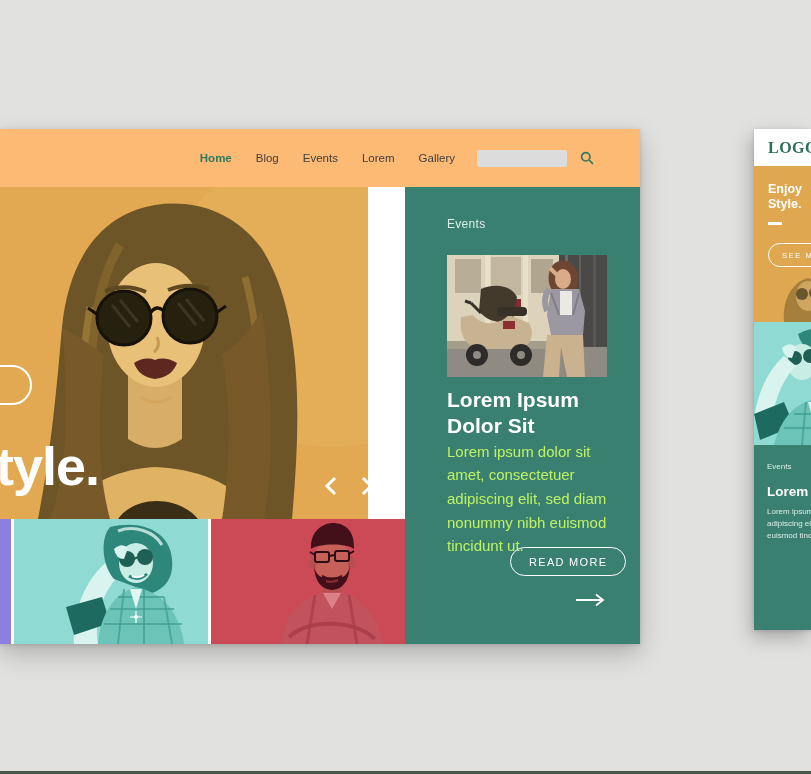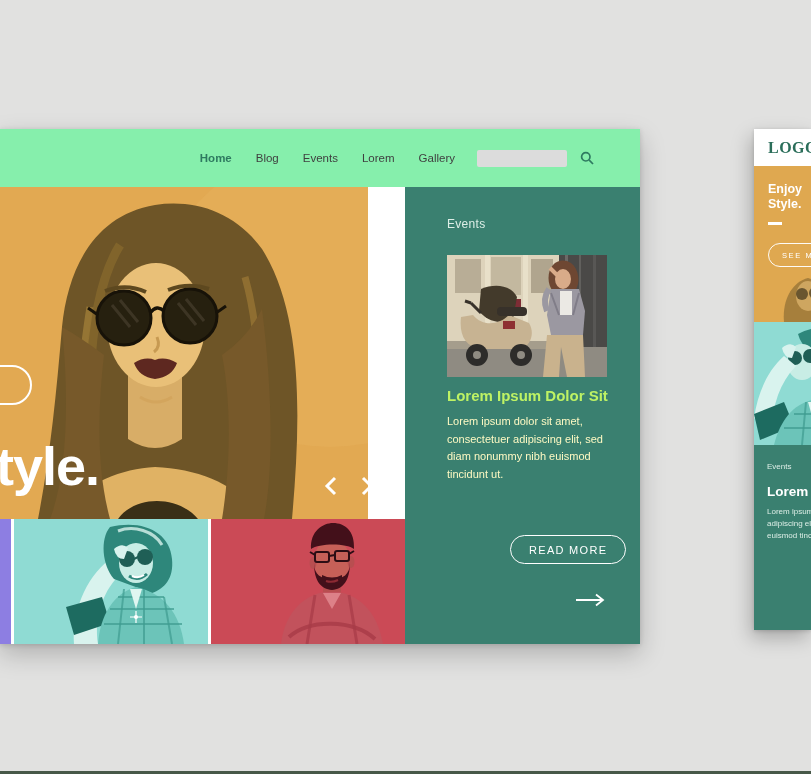--- a/index.html
+++ b/index.html
@@ -11,21 +11,21 @@
   }
   .bottom-strip { position:absolute; left:0; bottom:0; width:811px; height:3px; background:#475848; }
 
   
   .desktop-card {
     position:absolute; left:0; top:129px; width:640px; height:515px;
     background:#fff;
     box-shadow:0 10px 24px rgba(0,0,0,.22), 0 1px 5px rgba(0,0,0,.14);
   }
   .d-header {
-    height:58px; background:#86efac; display:flex; align-items:center;
+    height:58px; background:#fdba74; display:flex; align-items:center;
     justify-content:flex-end; padding-right:46px;
   }
   .d-nav { display:flex; gap:24px; margin-right:22px; }
   .d-nav a { font-size:11.5px; color:#3f3f3f; text-decoration:none; cursor:pointer; }
   .d-nav a.active { color:#2e7a60; font-weight:bold; }
   .search-wrap { display:flex; align-items:center; gap:13px; }
   .search-input {
     width:90px; height:17px; background:#dcdcdc; border:none; border-radius:2px;
     font-size:10px; padding:0 6px; color:#444; outline:none;
   }
@@ -53,24 +53,24 @@
   .tile-purple { width:11px; height:125px; background:#8d7ee2; margin-right:3px; cursor:pointer; }
   .tile-teal   { width:194px; height:125px; margin-right:3px; background:#8fdbd3; overflow:hidden; cursor:pointer; }
   .tile-red    { width:194px; height:125px; background:#cb4a56; overflow:hidden; cursor:pointer; }
 
   .sidebar {
     position:relative; width:235px; height:457px; background:#3a8070;
     padding:30px 33px 0 42px; color:#fff;
   }
   .sb-events { font-size:12px; color:#ddeee7; letter-spacing:.3px; }
   .sb-photo { margin-top:24px; width:160px; height:122px; overflow:hidden; }
-  .sb-title { margin-top:10px; width:172px; font-size:15px; line-height:1.23; font-weight:bold; color:#bef264; }
-  .sb-body { margin-top:8px; width:175px; font-size:11px; line-height:1.58; color:#fef9c3; }
+  .sb-title { margin-top:10px; width:172px; font-size:21px; line-height:1.23; font-weight:bold; color:#ffffff; }
+  .sb-body { margin-top:1px; width:175px; font-size:15px; line-height:1.58; color:#bef264; }
   .read-more {
-    position:absolute; left:105px; top:348px; height:29px; padding:0 18px;
+    position:absolute; left:105px; top:360px; height:29px; padding:0 18px;
     border:1.5px solid #fff; border-radius:15px; background:transparent;
     color:#fff; font-size:11px; letter-spacing:1.3px; cursor:pointer;
     font-family:inherit; display:flex; align-items:center;text-align:right;
   }
   .sb-arrow { position:absolute; left:170px; top:406px; cursor:pointer; background:none; border:none; padding:0; display:flex; }
 
   
   .mobile-card {
     position:absolute; left:754px; top:129px; width:57px; height:501px;
     background:#fff; overflow:hidden;

